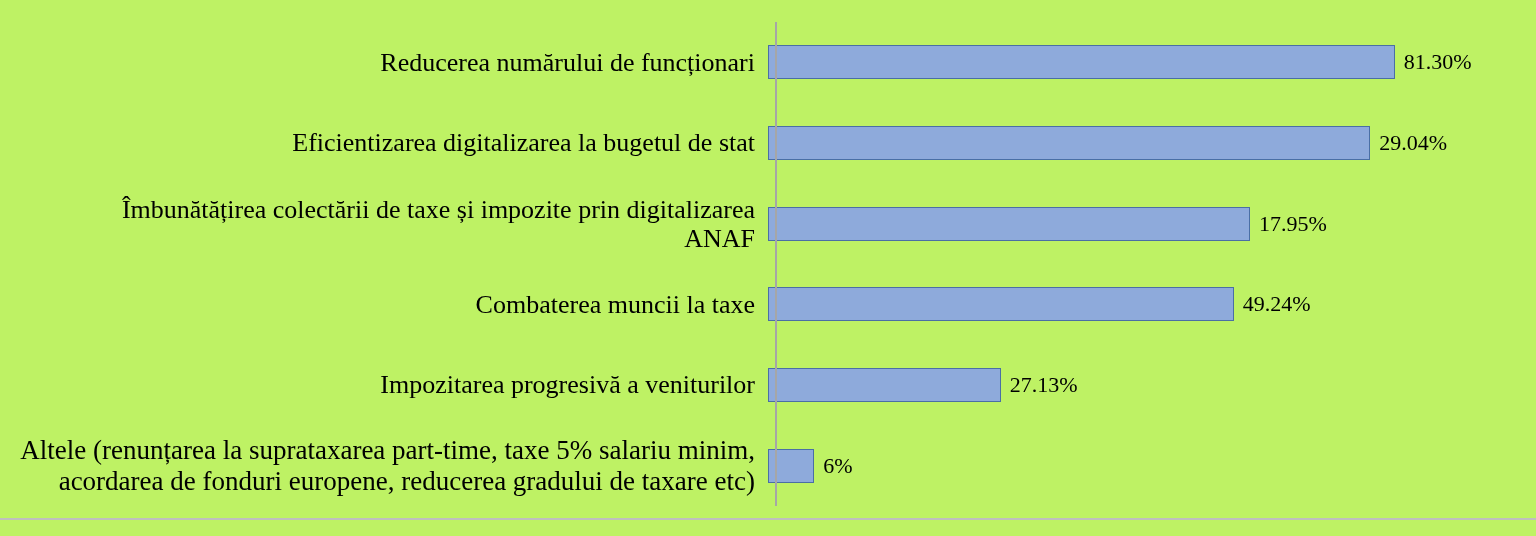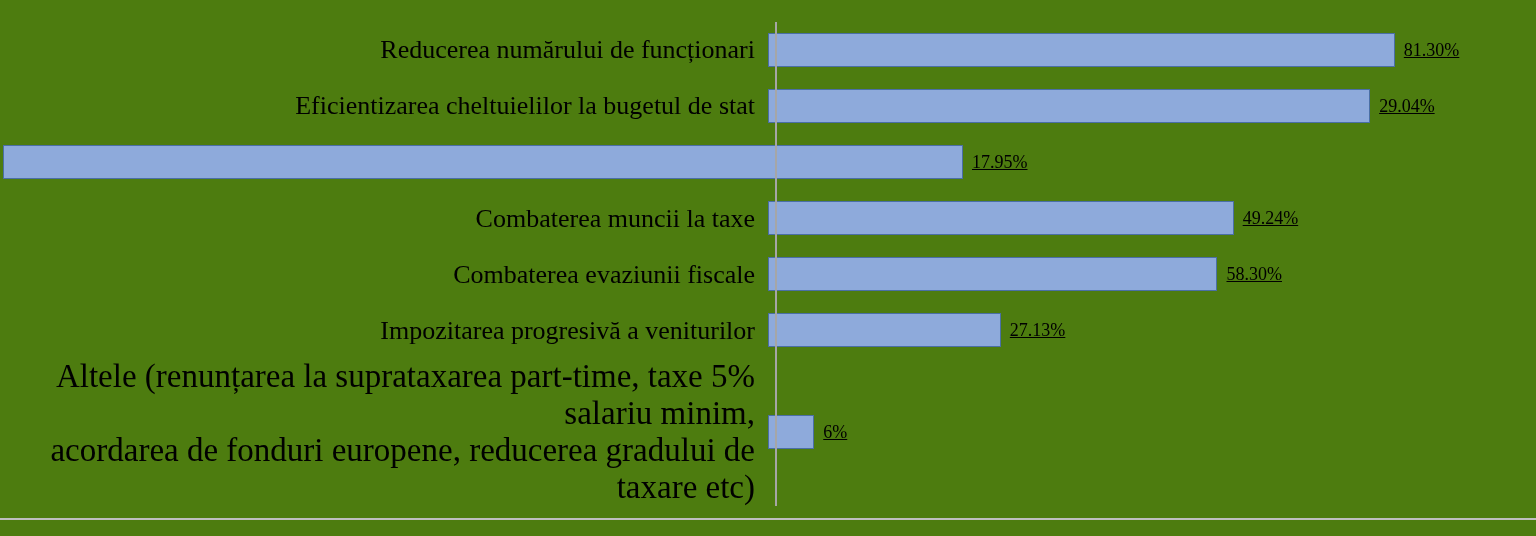--- a/index.html
+++ b/index.html
@@ -7,21 +7,21 @@
     padding: 0;
     background: #ffffff;
   }
   body {
     font-family: "Liberation Serif", "DejaVu Serif", serif;
   }
   #chart-root {
     position: relative;
     width: 1536px;
     height: 536px;
-    background: #4d7c0f;
+    background: #bef264;
     box-sizing: border-box;
     overflow: hidden;
   }
   .plot-wrap {
     position: absolute;
     left: 0;
     top: 0;
     width: 1536px;
     height: 536px;
   }
@@ -76,84 +76,78 @@
     align-items: center;
   }
   .bar {
     height: 34px;
     background: #8eaadb;
     border: 1px solid #4a6fa5;
     box-sizing: border-box;
     margin-left: 3px;
   }
   .bar-value {
-    font-size: 18px;
+    font-size: 22px;
     color: #000000;
     margin-left: 9px;
     white-space: nowrap;
-    text-decoration: underline;
   }
 </style>
 </head>
 <body>
 
 <div id="chart-root">
   <div class="plot-wrap">
 
     <div class="rows">
 
       <div class="row">
         <div class="cat-label">Reducerea numărului de funcționari</div>
         <div class="bar-area">
           <div class="bar" style="width:81.3%"></div>
           <div class="bar-value">81.30%</div>
         </div>
       </div>
 
       <div class="row">
-        <div class="cat-label">Eficientizarea cheltuielilor la bugetul de stat</div>
+        <div class="cat-label">Eficientizarea digitalizarea la bugetul de stat</div>
         <div class="bar-area">
           <div class="bar" style="width:78.1%"></div>
           <div class="bar-value">29.04%</div>
         </div>
       </div>
 
       <div class="row">
+        <div class="cat-label">Îmbunătățirea colectării de taxe și impozite prin digitalizarea
+ANAF</div>
         <div class="bar-area">
           <div class="bar" style="width:62.5%"></div>
           <div class="bar-value">17.95%</div>
         </div>
       </div>
 
       <div class="row">
         <div class="cat-label">Combaterea muncii la taxe</div>
         <div class="bar-area">
           <div class="bar" style="width:60.4%"></div>
           <div class="bar-value">49.24%</div>
         </div>
       </div>
 
-      <div class="row">
-        <div class="cat-label">Combaterea evaziunii fiscale</div>
-        <div class="bar-area">
-          <div class="bar" style="width:58.3%"></div>
-          <div class="bar-value">58.30%</div>
-        </div>
-      </div>
 
       <div class="row">
         <div class="cat-label">Impozitarea progresivă a veniturilor</div>
         <div class="bar-area">
           <div class="bar" style="width:30.2%"></div>
           <div class="bar-value">27.13%</div>
         </div>
       </div>
 
       <div class="row">
-        <div class="cat-label" style="font-size:33px">Altele (renunțarea la suprataxarea part-time, taxe 5% salariu minim,
+        <div class="cat-label" style="font-size:27px">Altele (renunțarea la suprataxarea part-time, taxe 5% salariu minim,
 acordarea de fonduri europene, reducerea gradului de taxare etc)</div>
         <div class="bar-area">
           <div class="bar" style="width:6%"></div>
           <div class="bar-value">6%</div>
         </div>
       </div>
 
     </div>
 
     <div class="axis-line"></div>

